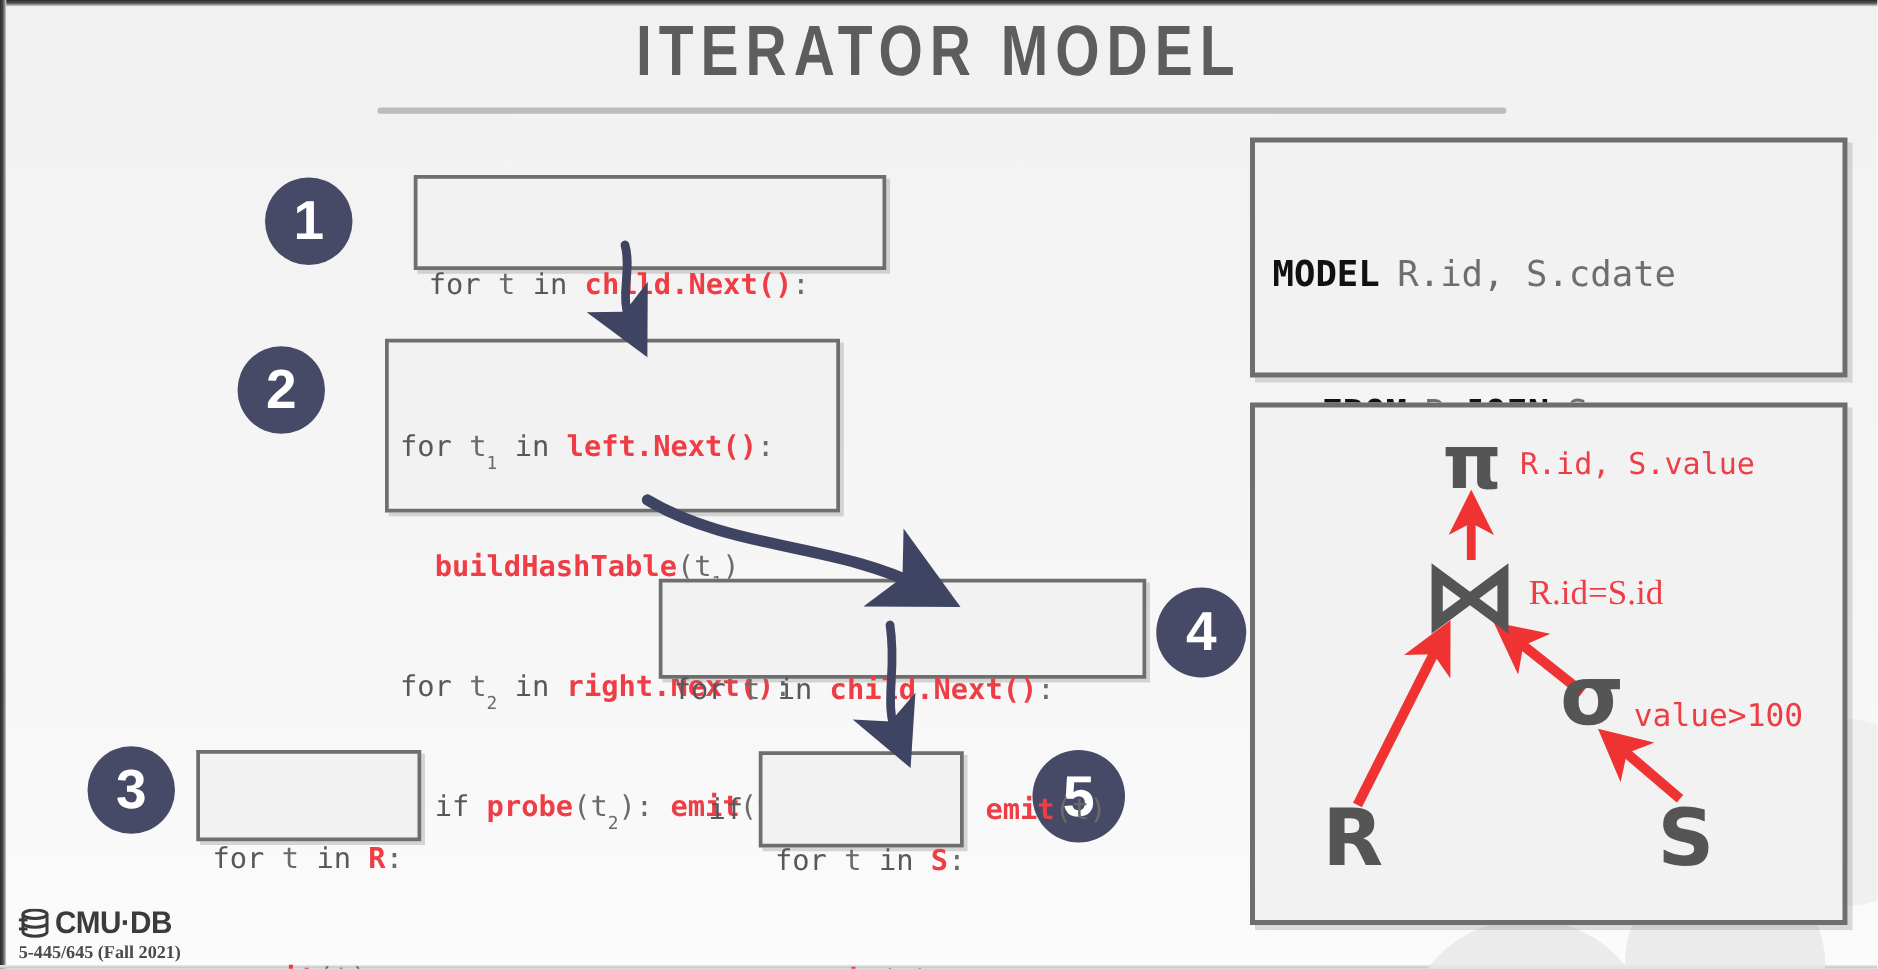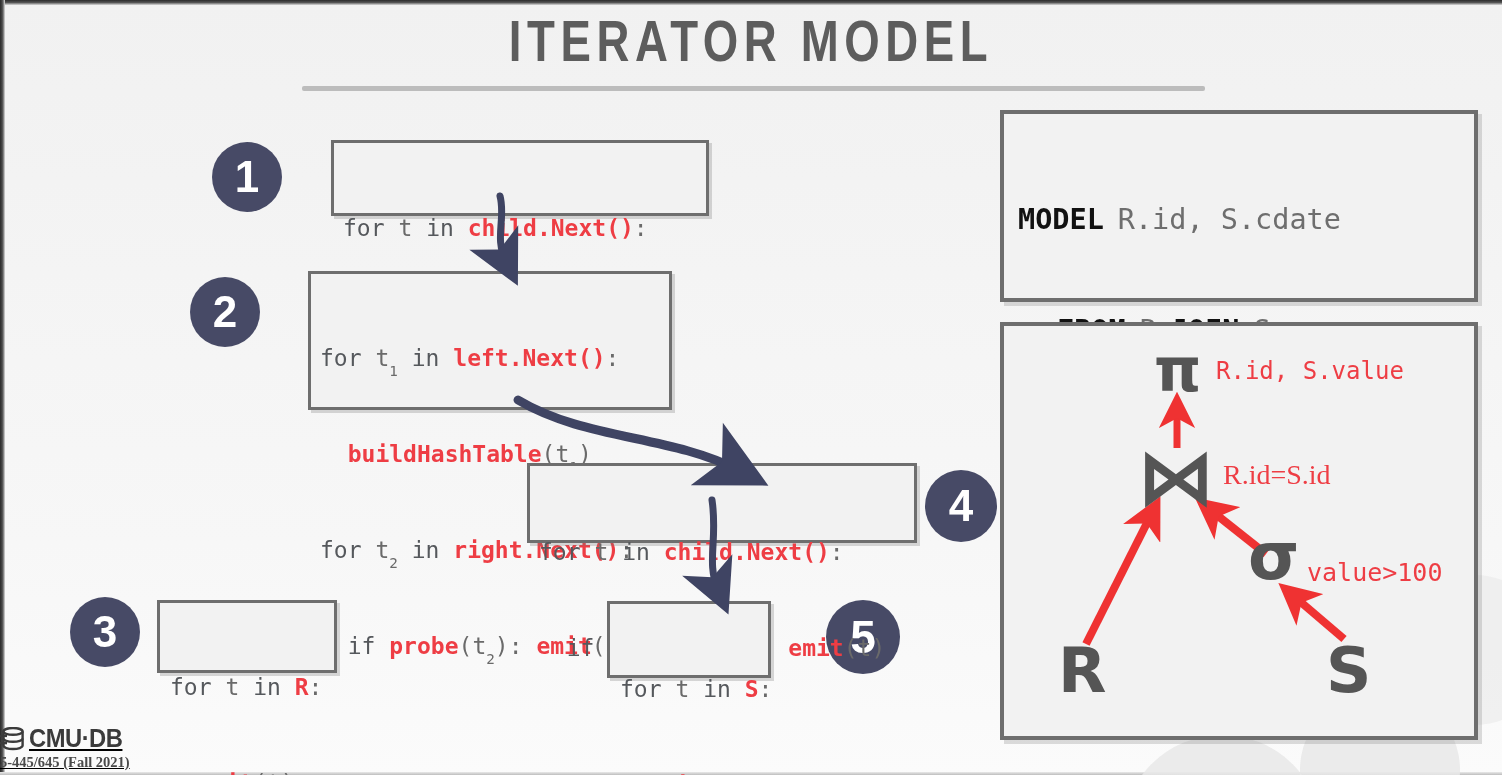--- a/index.html
+++ b/index.html
@@ -103,21 +103,21 @@
     font-family:"DejaVu Sans","Liberation Sans",sans-serif;
     font-weight:bold;line-height:1;
   }
   .oplabel{
     position:absolute;color:#ee3d44;
     font-family:"DejaVu Sans Mono","Liberation Mono",monospace;
     line-height:1;white-space:nowrap;
   }
 
   
-  .logo-wrap{position:absolute;left:0;top:726px;text-decoration:underline;}
+  .logo-wrap{position:absolute;left:15px;top:726px;}
   .logo-row{display:flex;align-items:center;gap:3px;}
   .logo-text{
     font-family:"Liberation Sans",sans-serif;
     font-size:25px;font-weight:bold;color:#3b3b3b;
     letter-spacing:-.5px;line-height:1;
     transform:scaleX(.95);transform-origin:left center;
   }
   .logo-sub{
     margin-top:3px;
     font-family:"Liberation Serif",serif;

